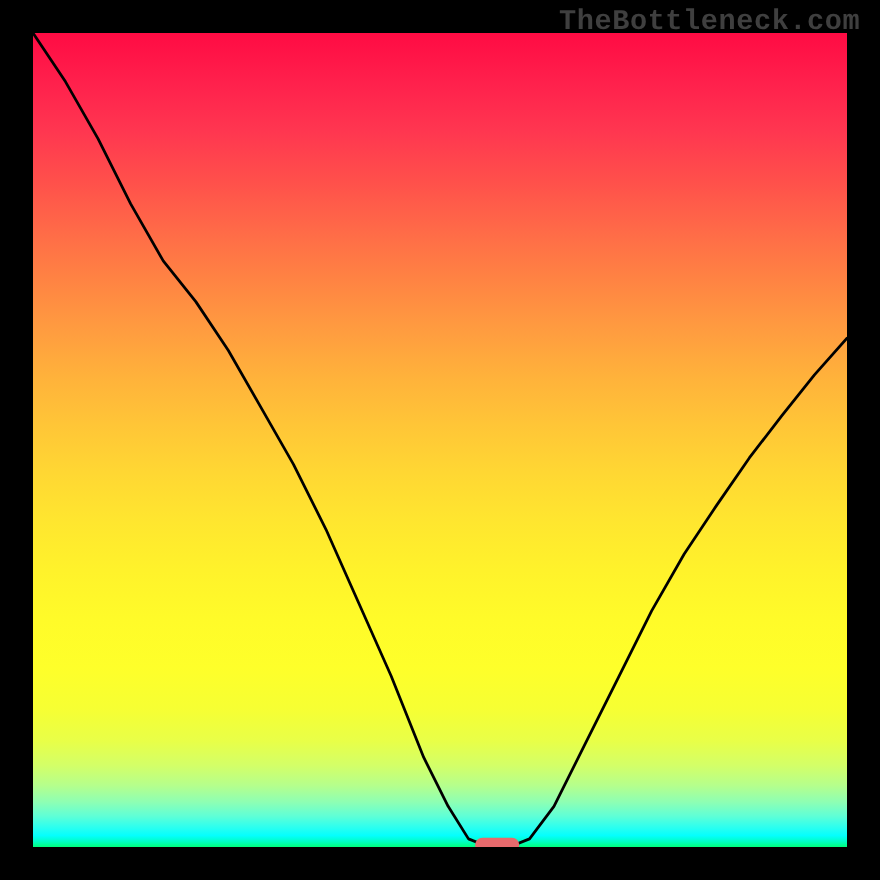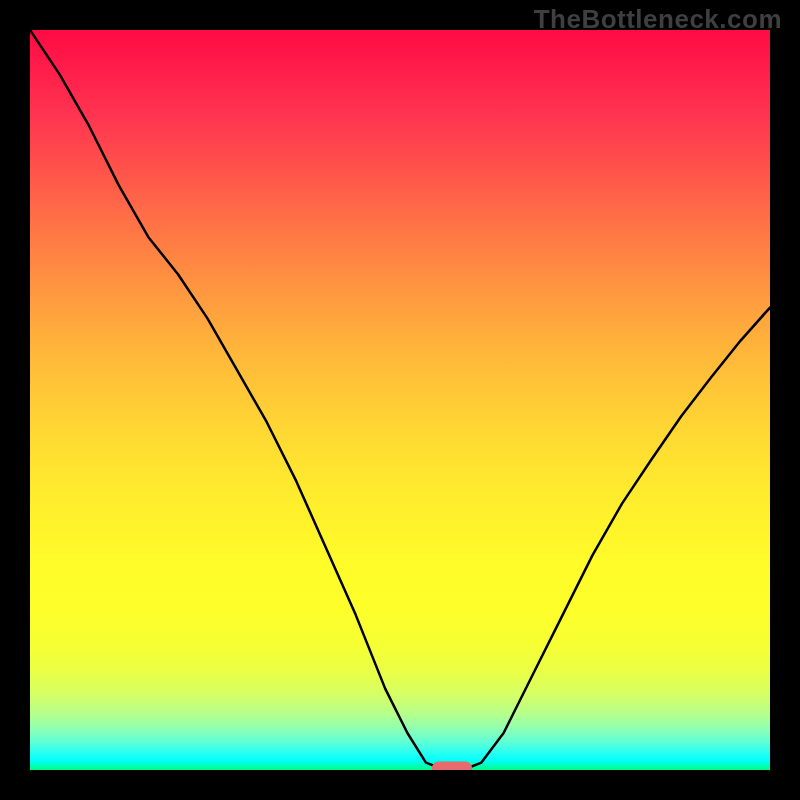--- a/index.html
+++ b/index.html
@@ -19,20 +19,21 @@
   }
   .watermark {
     position: absolute;
     top: 4px;
     right: 18px;
     color: #3f3f3f;
     font-size: 26px;
     font-weight: bold;
     letter-spacing: 0.5px;
     z-index: 5;
+    font-family: Liberation Mono, monospace;
   }
   .plot-area {
     position: absolute;
     left: 30px;
     top: 30px;
     width: 740px;
     height: 740px;
     overflow: hidden;
     z-index: 1;
   }

